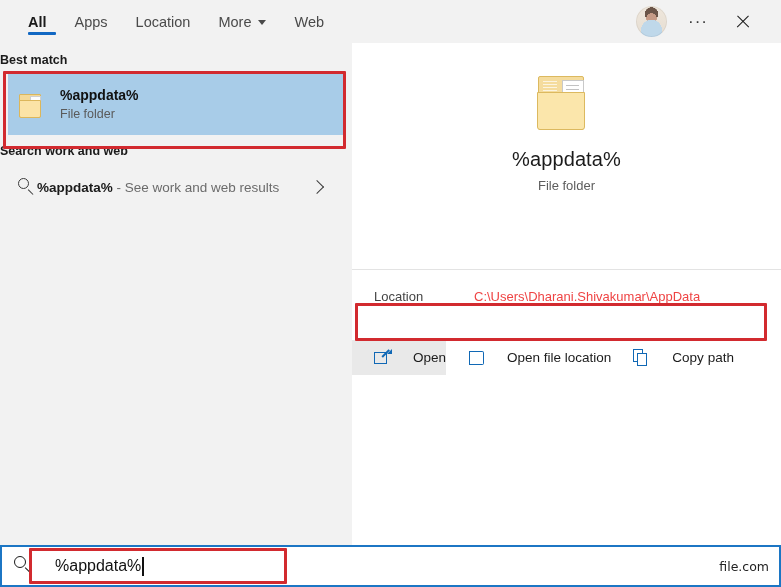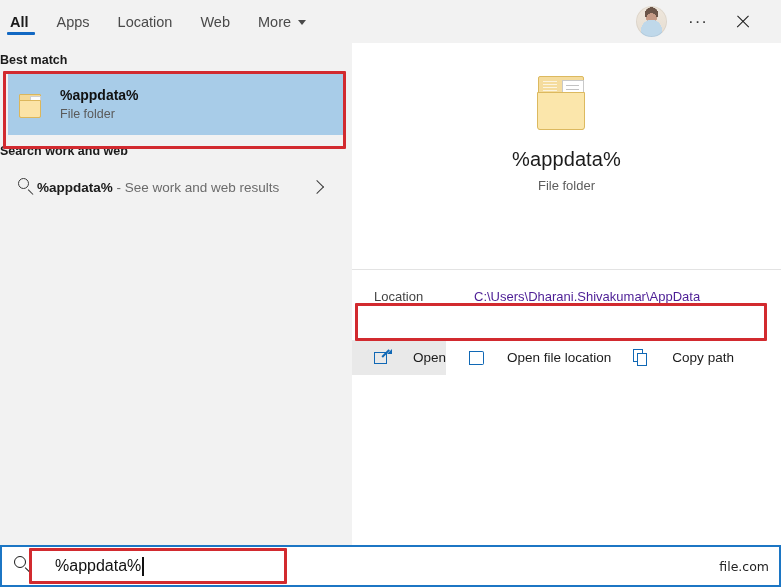--- a/index.html
+++ b/index.html
@@ -52,21 +52,21 @@
     align-items: center;
     justify-content: center;
     padding: 0 14px;
     font-size: 14.5px;
     color: #4a4a4a;
     height: 43px;
     box-sizing: border-box;
     white-space: nowrap;
     cursor: default;
   }
-  .tab:first-child { padding-left: 10px; }
+  .tab:first-child { padding-left: 4px; margin-left: 24px; }
   .tab.active {
     color: #1b1b1b;
     font-weight: bold;
   }
   .tab.active::after {
     content: "";
     position: absolute;
     left: 50%;
     transform: translateX(-50%);
     bottom: 8px;
@@ -374,21 +374,21 @@
     padding-left: 22px;
     box-sizing: border-box;
   }
   #location-label {
     width: 100px;
     font-size: 13px;
     color: #444;
   }
   #location-value {
     font-size: 13px;
-    color: #4c1d95;
+    color: #ef4444;
     text-decoration: underline;
     text-underline-offset: 2px;
   }
 
   #actions {
     margin-top: 18px;
     display: flex;
     flex-direction: row;
   }
   .action-row {
@@ -549,25 +549,25 @@
       <div class="tab active">
         <span>All</span>
       </div>
       <div class="tab">
         <span>Apps</span>
       </div>
       <div class="tab">
         <span>Location</span>
       </div>
       <div class="tab">
-        <span>Web</span>
-      </div>
-      <div class="tab">
         <span>More</span>
         <span class="caret"></span>
+      </div>
+      <div class="tab">
+        <span>Web</span>
       </div>
     </div>
 
     <div id="header-right">
       <div id="avatar"></div>
       <div class="hdr-btn">
         <span class="dots">···</span>
       </div>
       <div class="hdr-btn">
         <span class="xclose"></span>

